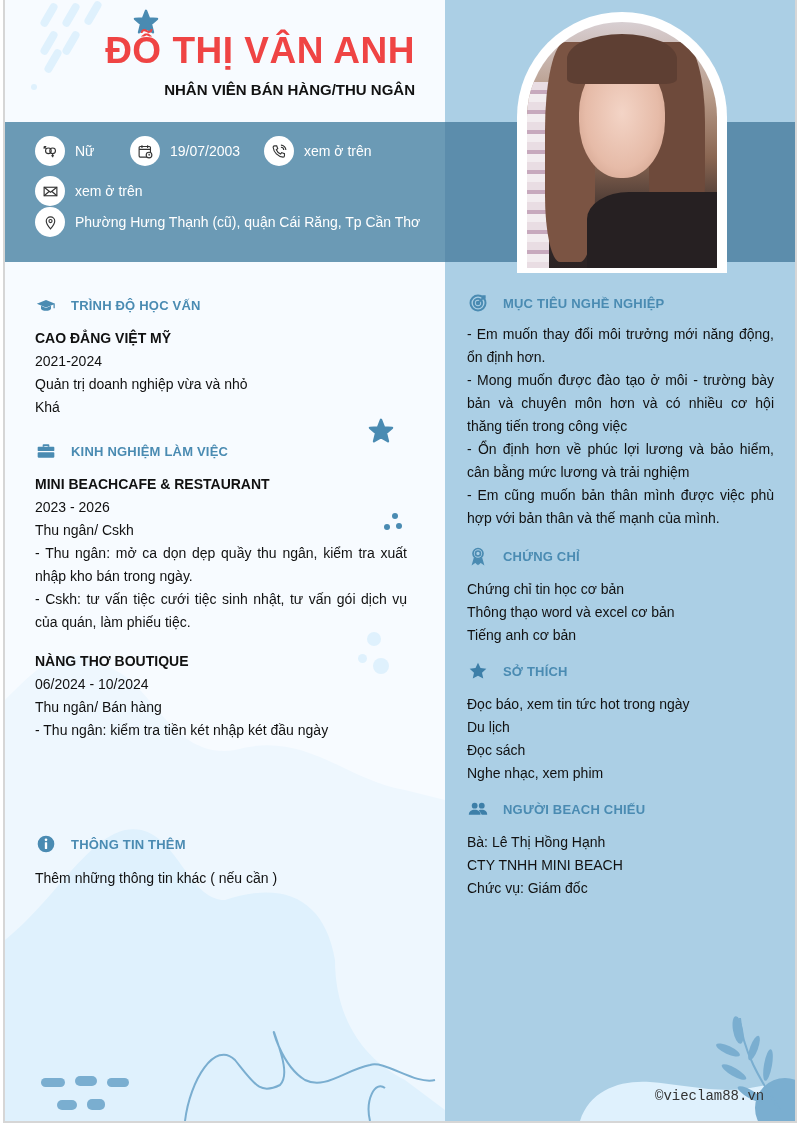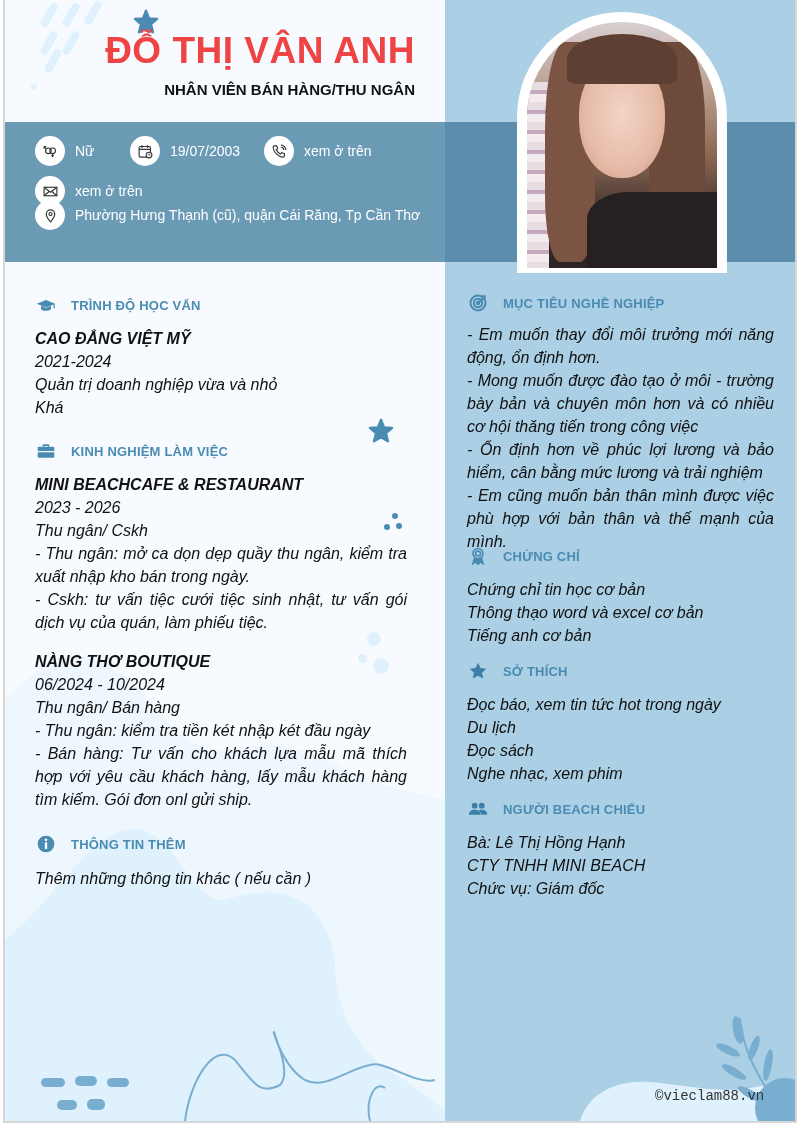--- a/index.html
+++ b/index.html
@@ -65,21 +65,21 @@
     .photo .hair-top { position: absolute; left: 40px; top: 12px; width: 110px; height: 50px; border-radius: 50% 50% 10% 10%; background: #5e3f33; }
     .photo .shirt { position: absolute; left: 60px; top: 170px; width: 140px; height: 90px; background: #262022; border-radius: 30% 0 0 0; }
     .photo .bg-shelf { position: absolute; left: 0; top: 60px; width: 22px; height: 190px; background: repeating-linear-gradient(180deg, #e9dde3 0 8px, #c7a9bd 8px 12px, #f2ecef 12px 20px); }
 
     
     .section { position: absolute; }
     .sec-head { display: flex; align-items: center; height: 26px; }
     .sec-icon { width: 22px; height: 22px; display: flex; align-items: center; justify-content: center; margin-right: 14px; }
     .sec-icon svg { width: 20px; height: 20px; }
     .sec-title { font-size: 13px; font-weight: 700; color: #4a8bb2; letter-spacing: 0.2px; white-space: nowrap; }
-    .line { font-size: 16px; line-height: 23px; color: #111; font-style: italic; }
+    .line { font-size: 14px; line-height: 23px; color: #111; }
     .bold { font-weight: 700; }
     .just { text-align: justify; }
 
     .watermark {
       position: absolute; left: 650px; top: 1088px; font-family: "Liberation Mono", "DejaVu Sans Mono", monospace;
       font-size: 14px; color: #333; text-align: center;
     }
   </style>
 </head>
 <body>
@@ -172,21 +172,21 @@
   </div>
   <div class="contact-row" style="left:30px;top:176px;">
     <span class="cicon">
       <svg viewBox="0 0 24 24" fill="none" stroke="#333" stroke-width="1.6">
           <rect x="3" y="6" width="18" height="12"></rect>
           <path d="M3 6l9 7 9-7M3 18l7-6M21 18l-7-6"></path>
         </svg>
     </span>
     <span class="ctext">xem ở trên</span>
   </div>
-  <div class="contact-row" style="left:30px;top:200px;align-items:center;">
+  <div class="contact-row" style="left:30px;top:207px;align-items:center;">
     <span class="cicon">
       <svg viewBox="0 0 24 24" fill="none" stroke="#333" stroke-width="1.6">
           <path d="M12 21s-6-6.5-6-11a6 6 0 0 1 12 0c0 4.5-6 11-6 11z"></path>
           <circle cx="12" cy="10" r="2.2"></circle>
         </svg>
     </span>
     <span class="ctext">Phường Hưng Thạnh (cũ), quận Cái Răng, Tp Cần Thơ</span>
   </div>
 
   <div class="photo-frame">
@@ -234,21 +234,20 @@
       <div class="line">2023 - 2026</div>
       <div class="line">Thu ngân/ Cskh</div>
       <div class="line just">- Thu ngân: mở ca dọn dẹp quầy thu ngân, kiểm tra xuất nhập kho bán trong ngày.</div>
       <div class="line just">- Cskh: tư vấn tiệc cưới tiệc sinh nhật, tư vấn gói dịch vụ của quán, làm phiếu tiệc.</div>
     </div>
     <div style="margin-top:16px;">
       <div class="line bold">NÀNG THƠ BOUTIQUE</div>
       <div class="line">06/2024 - 10/2024</div>
       <div class="line">Thu ngân/ Bán hàng</div>
       <div class="line just">- Thu ngân: kiểm tra tiền két nhập két đầu ngày</div>
-      <div class="line just">- Bán hàng: Tư vấn cho khách lựa mẫu mã thích hợp với yêu cầu khách hàng, lấy mẫu khách hàng tìm kiếm. Gói đơn onl gửi ship.</div>
     </div>
   </div>
 
   <div class="section" style="left:30px;top:831px;width:372px;">
     <div class="sec-head">
       <span class="sec-icon">
         <svg viewBox="0 0 24 24">
             <circle cx="12" cy="12" r="10" fill="#4a8bb2"></circle>
             <rect x="10.6" y="10" width="2.8" height="8" rx="0.5" fill="#fff"></rect>
             <circle cx="12" cy="7" r="1.6" fill="#fff"></circle>

